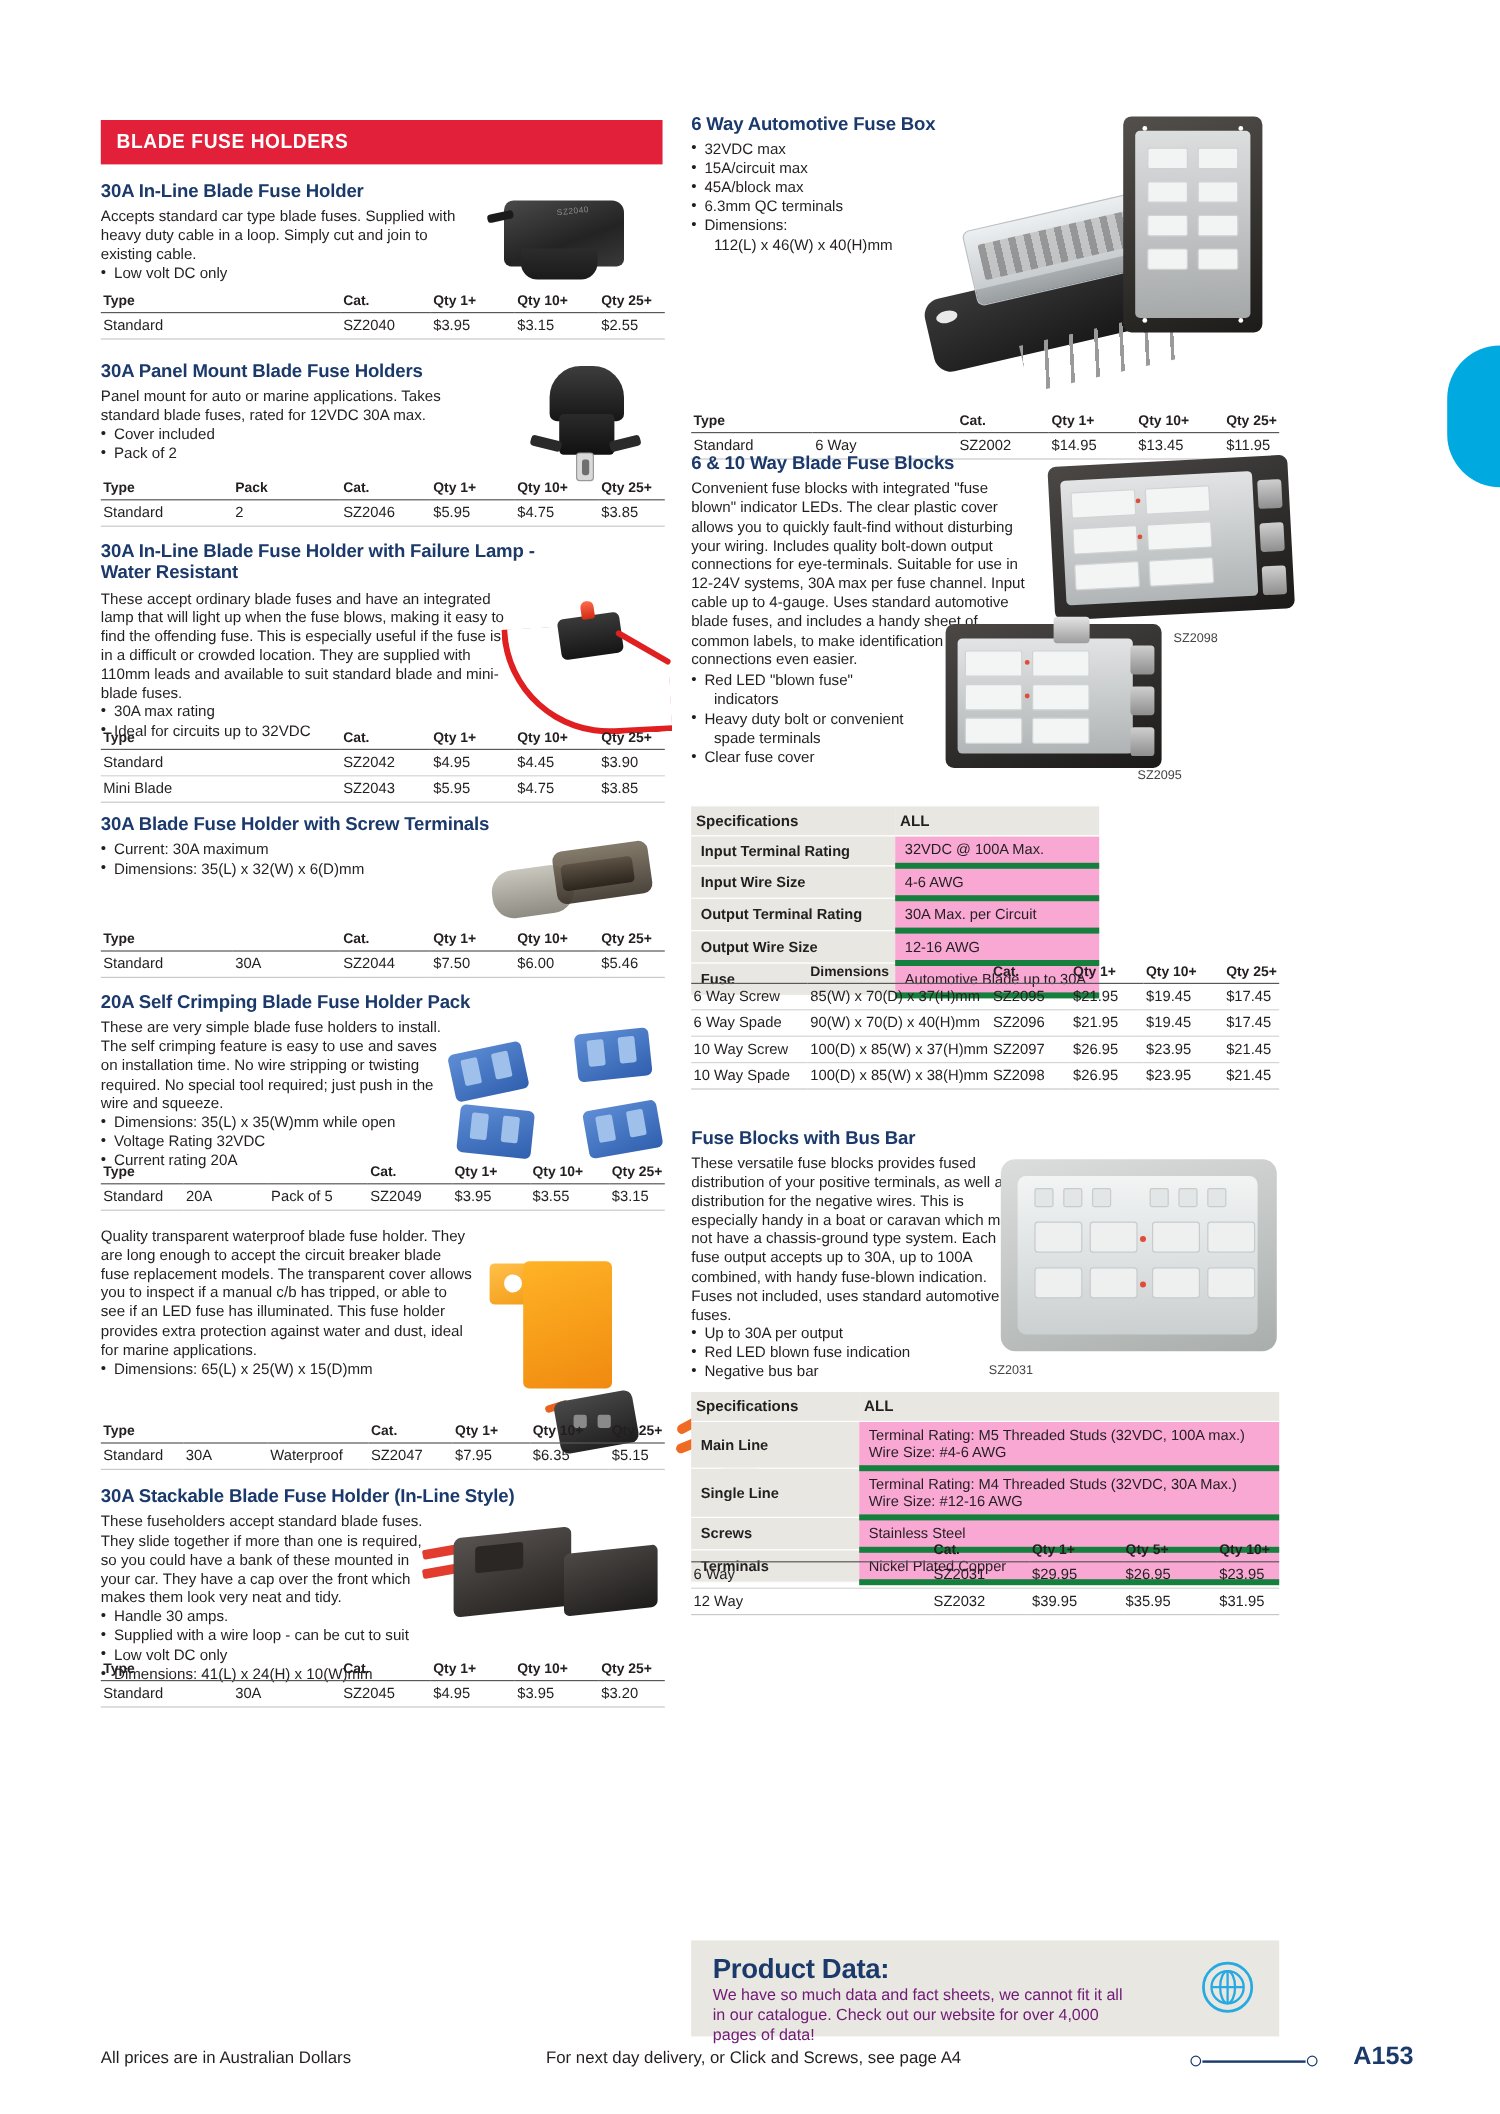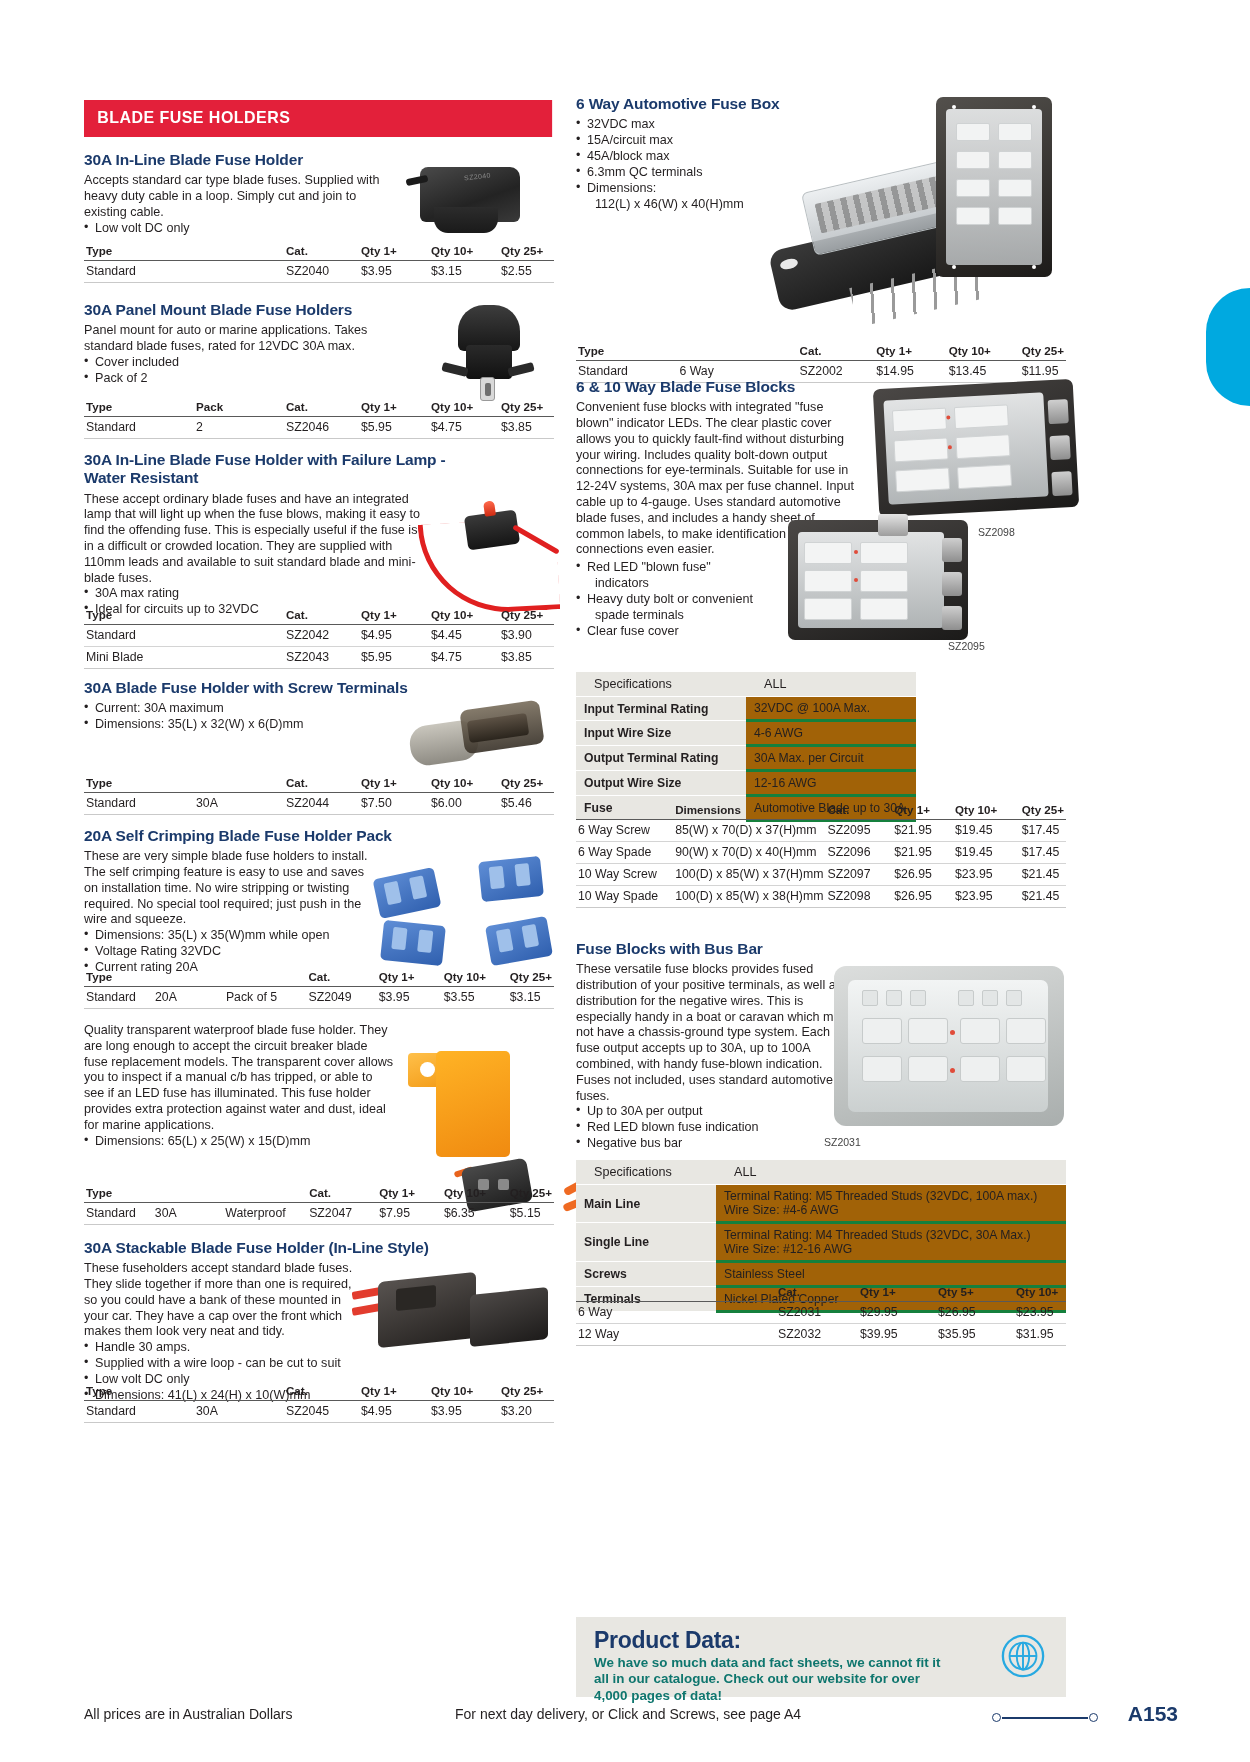--- a/index.html
+++ b/index.html
@@ -78,41 +78,41 @@
   }
   table.pt td {
     text-align:left; padding:3px 2px 4px 2px;
     border-bottom:1px solid #d4d4d4; white-space:nowrap;
   }
   table.pt tr:last-child td { border-bottom:1px solid #c9c9c9; }
 
   
   table.spec { border-collapse:collapse; width:100%; font-size:12.2px; margin-top:6px; }
   table.spec th {
-    text-align:left; background:#e8e7e2; font-weight:normal; font-size:12.6px;
-    padding:5px 18px; border-bottom:1px solid #fff;
+    text-align:left; background:#e8e7e2; font-weight:bold; font-size:12.6px;
+    padding:5px 4px; border-bottom:1px solid #fff;
   }
   table.spec td { padding:4px 8px; vertical-align:middle; }
   table.spec td.k { background:#e8e7e2; font-weight:bold; width:50%; border-bottom:1px solid #fff; }
-  table.spec td.v { background:#a16207; border-bottom:3px solid #15803d; }
+  table.spec td.v { background:#f9a8d4; border-bottom:5px solid #15803d; }
 
   .partno { font-size:10.5px; color:#444; position:absolute; }
 
   
   .pdbox {
     position:absolute; left:576px; top:1617px; width:490px; height:80px;
     background:#e8e7e2;
   }
   .pd-title {
     position:absolute; left:18px; top:10px;
     font-size:23px; font-weight:bold; color:#1b3a6b; letter-spacing:-.3px;
   }
   .pd-text {
     position:absolute; left:18px; top:38px; width:350px;
-    font-size:13.4px; font-weight:bold; line-height:1.23; color:#0f766e;
+    font-size:13.4px; font-weight:normal; line-height:1.23; color:#701a75;
   }
   .globe {
     position:absolute; right:20px; top:16px; width:46px; height:46px;
   }
 
   
   .ftr { position:absolute; left:0; top:1706px; width:1250px; }
   .ftr-l { position:absolute; left:84px; top:0; font-size:14px; color:#231f20; }
   .ftr-c { position:absolute; left:455px; top:0; font-size:14px; color:#231f20; }
   .ftr-pg {

